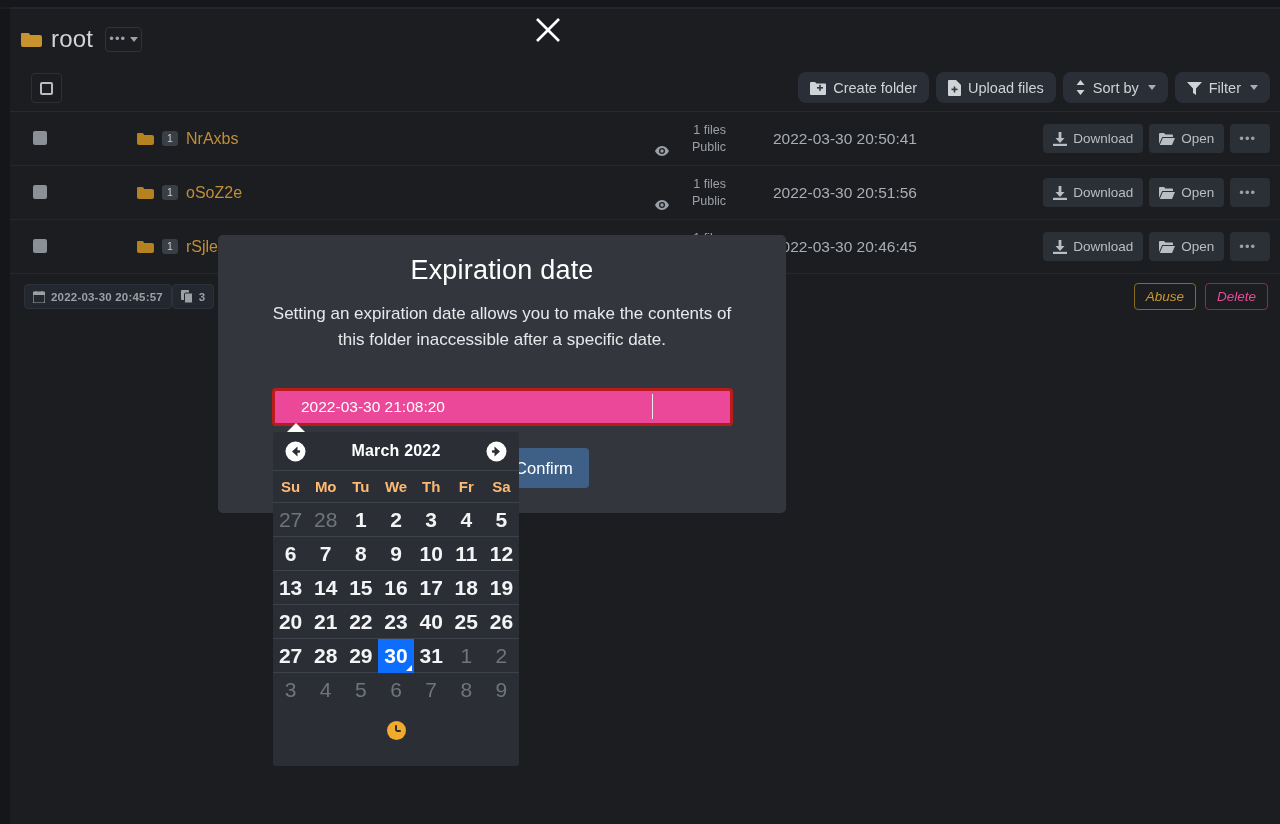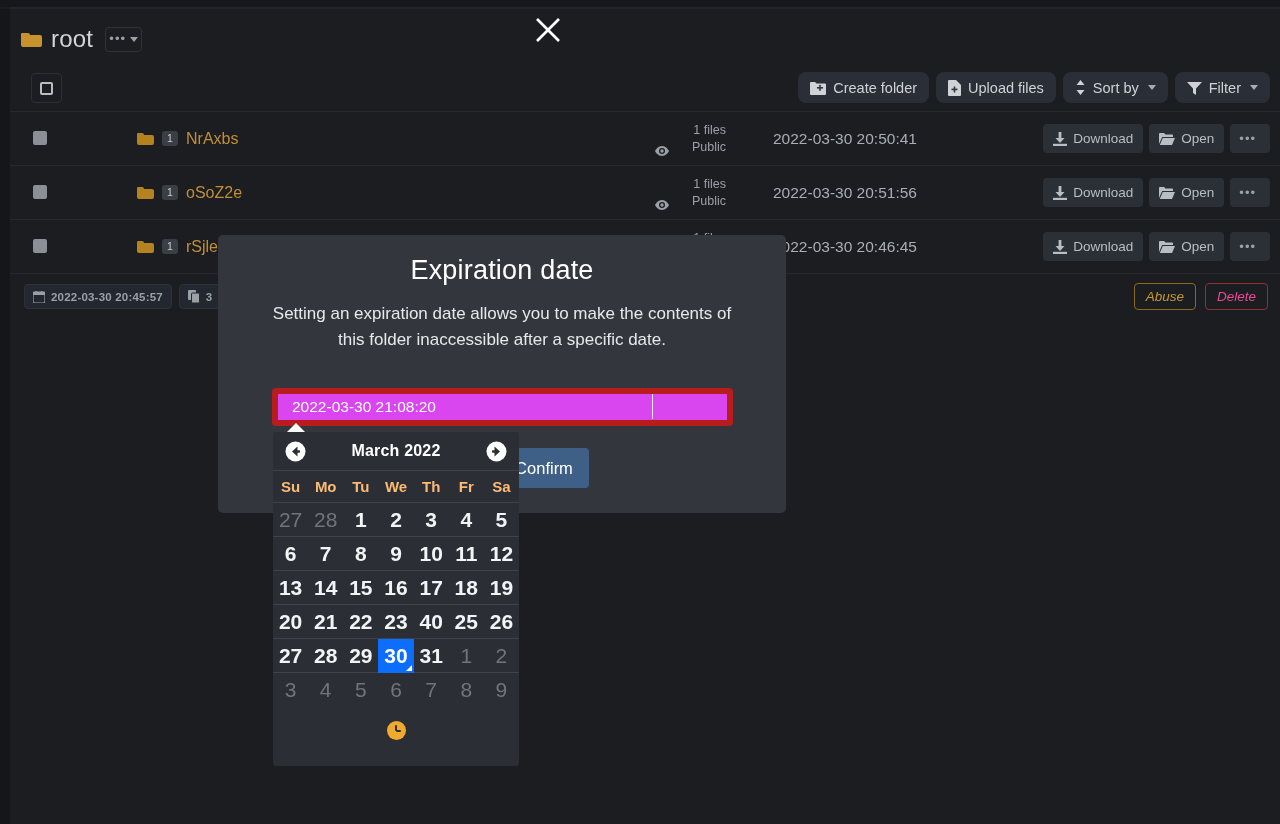--- a/index.html
+++ b/index.html
@@ -127,21 +127,21 @@
     color: #b9bec4; font-size: 13.5px; font-family: "Liberation Sans", sans-serif;
     display: flex; align-items: center; gap: 6px; padding: 0 10px; cursor: pointer;
   }
   .abtn.more { padding: 0 9px; gap: 5px; }
 
   
   .footbar {
     position: absolute; left: 10px; top: 274px; width: 1270px; height: 48px;
   }
   .foot-left {
-    position: absolute; left: 14px; top: 10px; display: flex; gap: 7px; align-items: center;
+    position: absolute; left: 14px; top: 10px; display: flex; align-items: center;
   }
   .fchip {
     height: 25px; background: #232730; border: 1px solid #2d323a; border-radius: 4px;
     color: #9ba0a7; font-size: 11.5px; display: flex; align-items: center; gap: 6px;
     padding: 0 8px; font-weight: bold; letter-spacing: .2px;
   }
   .foot-right {
     position: absolute; right: 12px; top: 9px; display: flex; gap: 9px;
   }
   .obtn {
@@ -165,22 +165,22 @@
   .modal-title {
     position: absolute; left: 0; top: 20px; width: 568px; text-align: center;
     color: #fff; font-size: 27px; font-weight: normal; letter-spacing: .2px;
   }
   .modal-desc {
     position: absolute; left: 44px; top: 66px; width: 480px; text-align: center;
     color: #e6e8ea; font-size: 17px; line-height: 26px;
   }
   .date-input {
     position: absolute; left: 54px; top: 153px; width: 461px; height: 38px;
-    background: #d946ef; border: 6px solid #b91c1c; border-radius: 4px;
-    color: #fff; font-size: 15.5px; padding: 0 14px;
+    background: #ec4899; border: 3px solid #b91c1c; border-radius: 4px;
+    color: #fff; font-size: 15.5px; padding: 0 26px;
     font-family: "Liberation Sans", sans-serif; outline: none;
   }
   .caret-bar {
     position: absolute; left: 434px; top: 159px; width: 1px; height: 25px; background: #e8eaec;
   }
   .confirm-btn {
     position: absolute; left: 281px; top: 213px; width: 90px; height: 40px;
     background: #3e5f86; border: none; border-radius: 4px;
     color: #fff; font-size: 16.5px; cursor: pointer;
     font-family: "Liberation Sans", sans-serif;

